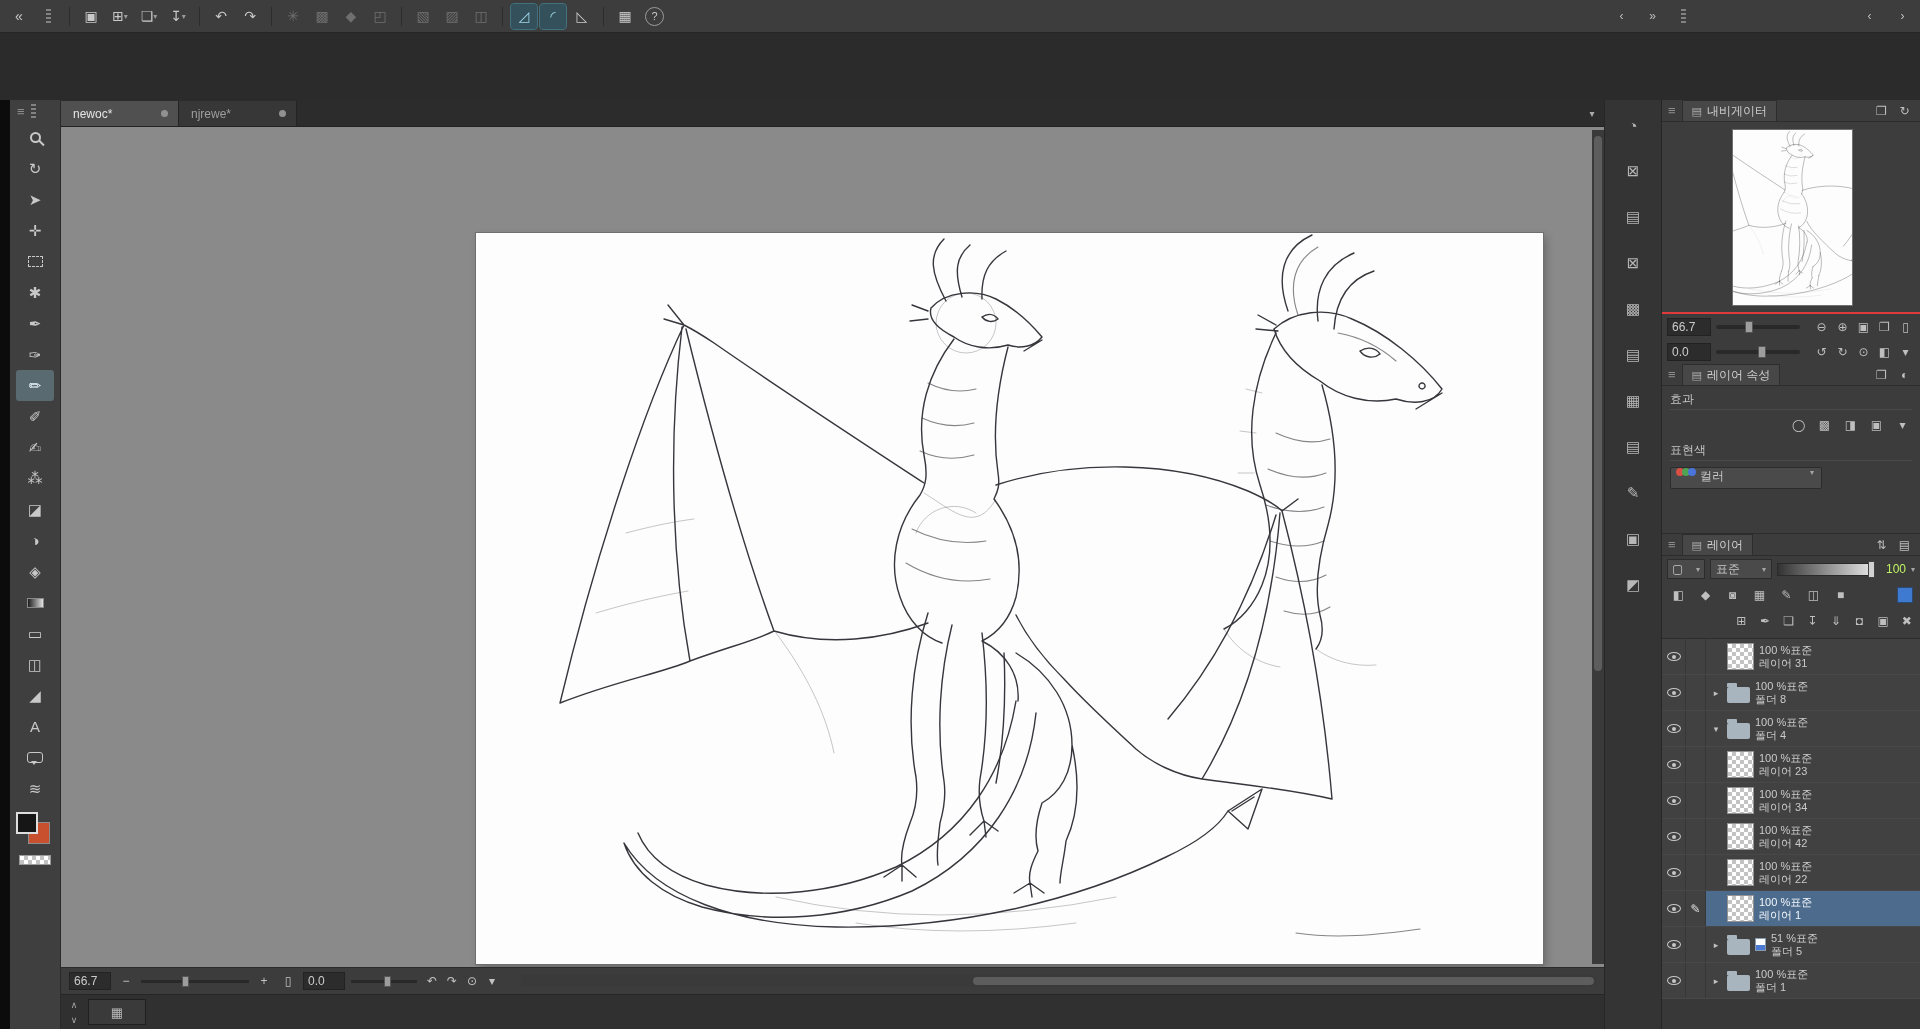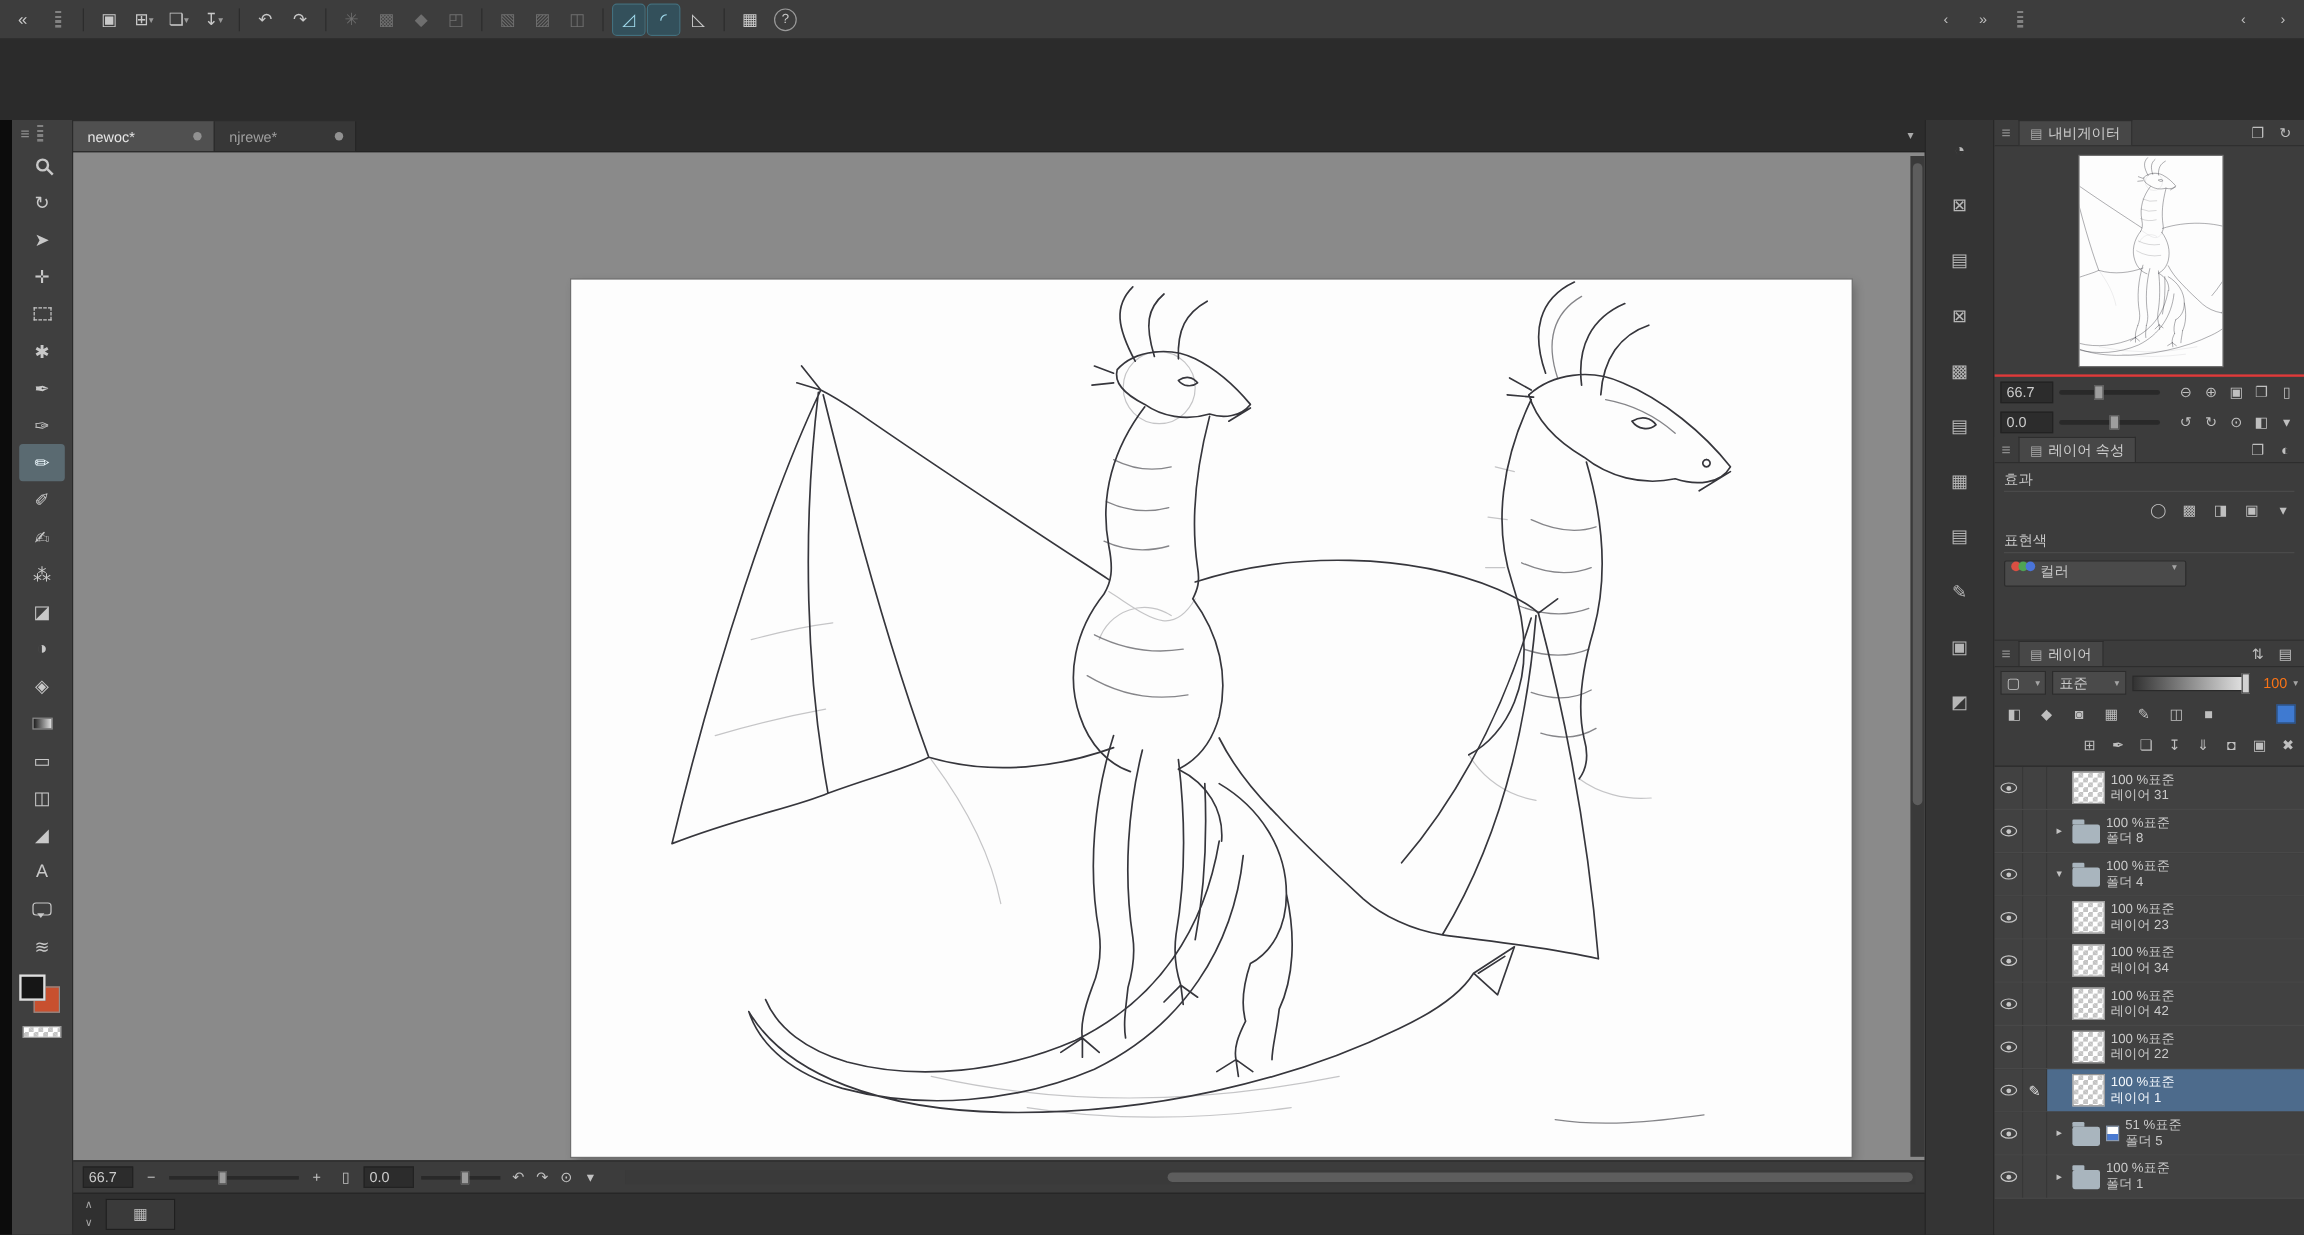--- a/index.html
+++ b/index.html
@@ -101,21 +101,21 @@
   .effect-row{display:flex;justify-content:flex-end;gap:7px;padding:5px 0 7px}
   .exp-select{width:152px;height:22px;background:#4a4a4a;border:1px solid #2c2c2c;border-radius:2px;display:flex;gap:6px;padding:0 7px;margin-top:6px}
   .dots{display:flex;margin-left:-2px}
   .dot{width:8px;height:8px;border-radius:50%;margin-right:-2px}
   .caret{font-size:8px;color:#a5a5a5;margin-left:auto}
   .blend-row{height:26px;display:flex;align-items:center;gap:5px;padding:0 5px;flex:none}
   .combo-sm{width:38px;height:20px;background:#4a4a4a;border:1px solid #2c2c2c;display:flex;align-items:center;gap:3px;padding:0 4px}
   .combo{width:62px;height:20px;background:#4a4a4a;border:1px solid #2c2c2c;display:flex;align-items:center;gap:3px;padding:0 5px}
   .opacity-slider{flex:1;height:13px;background:linear-gradient(90deg,#333,#e9e9e9);border:1px solid #2a2a2a;position:relative}
   .opacity-slider i{position:absolute;right:-1px;top:-3px;width:7px;height:17px;background:#d2d2d2;border:1px solid #444}
-  .opacity-val{width:26px;text-align:right;color:#f97316}
+  .opacity-val{width:26px;text-align:right;color:#bef264}
   .lock-row{height:26px;display:flex;align-items:center;gap:8px;padding:0 7px;flex:none}
   .blue-swatch{width:16px;height:16px;margin-left:auto;border:1px solid #2a4a74}
   .action-row{height:30px;display:flex;align-items:center;gap:9px;padding:0 6px 4px 72px;flex:none}
   #layer-list{flex:1;background:#383838;border-top:1px solid #2c2c2c;overflow:hidden}
   .layer-row{height:36px;display:flex;align-items:stretch;border-bottom:1px solid #484848;background:#414141}
   .lr-eye{width:24px;display:flex;align-items:center;justify-content:center;border-right:1px solid #373737;flex:none}
   .eye{width:14px;height:9px;border:1px solid #c6c6c6;border-radius:50%;position:relative}
   .eye:after{content:"";position:absolute;left:4px;top:1.5px;width:4px;height:4px;border-radius:50%;background:#c6c6c6}
   .lr-edit{width:20px;display:flex;align-items:center;justify-content:center;border-right:1px solid #373737;color:#e2e2e2;font-size:12px;flex:none}
   .lr-main{flex:1;display:flex;align-items:center;gap:5px;padding:0 4px}

